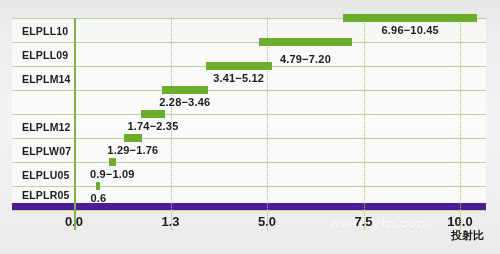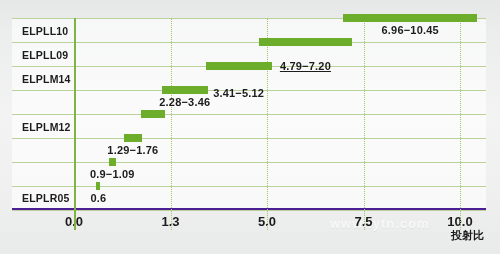--- a/index.html
+++ b/index.html
@@ -44,21 +44,21 @@
   }
   .row {
     position: absolute;
     left: 0;
     width: 100%;
     height: 24px;
     border-top: 1px solid #b9d39a;
     box-sizing: border-box;
   }
   .row.last {
-    border-bottom: 2px solid #4c1d95;
+    border-bottom: 7px solid #4c1d95;
     text-decoration: underline;
   }
   .row-bg {
     position: absolute;
     inset: 0;
     background: rgba(255,255,255,0.62);
   }
   .cat-label {
     position: absolute;
     left: 10px;
@@ -160,46 +160,49 @@
         </div>
         <div class="row" style="top: 72px;">
           <div class="row-bg"></div>
         </div>
         <div class="row" style="top: 96px;">
           <div class="row-bg"></div>
           <div class="cat-label">ELPLM12</div>
         </div>
         <div class="row" style="top: 120px;">
           <div class="row-bg"></div>
+          <div class="cat-label">ELPLW07</div>
         </div>
         <div class="row" style="top: 144px;">
           <div class="row-bg"></div>
+          <div class="cat-label">ELPLU05</div>
         </div>
         <div class="row last" style="top: 168px;">
           <div class="row-bg"></div>
           <div class="cat-label">ELPLR05</div>
         </div>
       </div>
     <div class="gridlines" id="gridlines">
         <div class="gridline" style="left: 158.5px;"></div>
         <div class="gridline" style="left: 255px;"></div>
         <div class="gridline" style="left: 351.5px;"></div>
         <div class="gridline" style="left: 448px;"></div>
       </div>
     <div class="axis-zero" id="axis-zero" style="left: 62px;"></div>
     <div class="bars" id="bars">
         <div class="bar" style="left: 330.656px; width: 134.714px; top: -4px; background: rgb(108, 174, 44);"></div>
         <div class="bar-label" style="top: 6px; left: 369.513px;">6.96−10.45</div>
         <div class="bar" style="left: 246.894px; width: 93.026px; top: 20px; background: rgb(108, 174, 44);"></div>
-        <div class="bar-label" style="top: 42px; left: 267.907px; text-decoration: underline;">4.79−7.20</div>
+        <div class="bar-label" style="top: 35px; left: 267.907px;">4.79−7.20</div>
         <div class="bar" style="left: 193.626px; width: 66.006px; top: 44px; background: rgb(108, 174, 44);"></div>
-        <div class="bar-label" style="top: 54px; left: 201.129px; margin-top: 15px;">3.41−5.12</div>
+        <div class="bar-label" style="top: 54px; left: 201.129px;">3.41−5.12</div>
         <div class="bar" style="left: 150.008px; width: 45.548px; top: 68px; background: rgb(108, 174, 44);"></div>
         <div class="bar-label" style="top: 78px; left: 147.282px;">2.28−3.46</div>
         <div class="bar" style="left: 129.164px; width: 23.546px; top: 92px; background: rgb(108, 174, 44);"></div>
+        <div class="bar-label" style="top: 102px; left: 115.437px;">1.74−2.35</div>
         <div class="bar" style="left: 111.794px; width: 18.142px; top: 116px; background: rgb(108, 174, 44);"></div>
         <div class="bar-label" style="top: 126px; left: 95.365px;">1.29−1.76</div>
         <div class="bar" style="left: 96.74px; width: 7.334px; top: 140px; background: rgb(108, 174, 44);"></div>
         <div class="bar-label" style="top: 150px; left: 77.907px;">0.9−1.09</div>
         <div class="bar" style="left: 84.388px; width: 4px; top: 164px; background: rgb(108, 174, 44);"></div>
         <div class="bar-label" style="top: 174px; left: 78.388px;">0.6</div>
       </div>
   </div>
 
   <div class="xaxis"></div>

